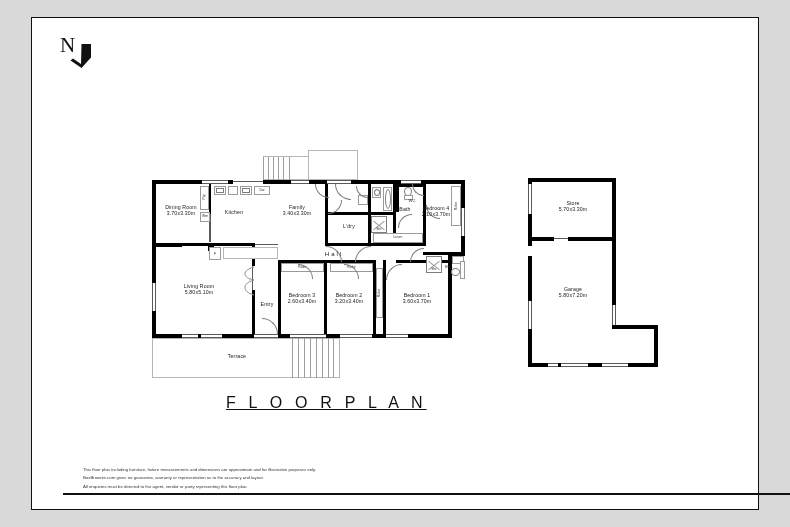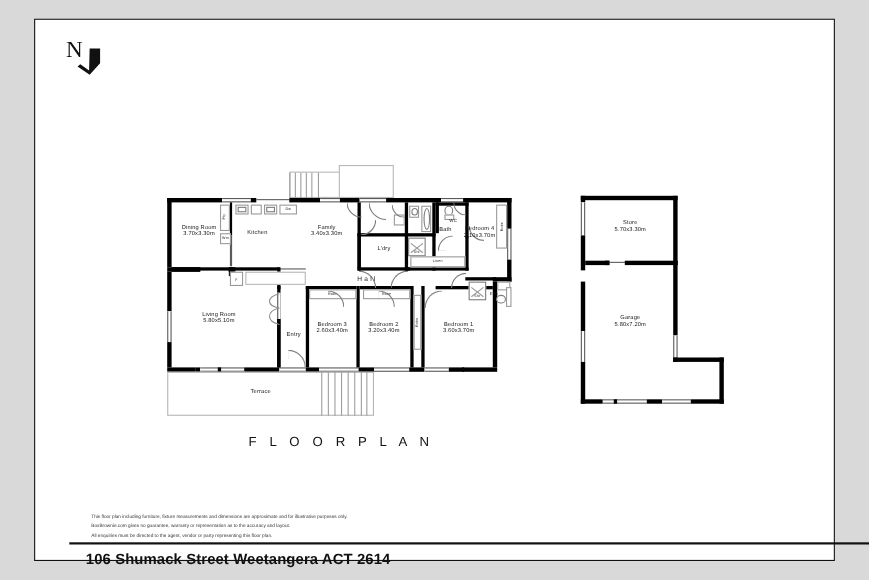--- a/index.html
+++ b/index.html
@@ -40,21 +40,21 @@
   .xbox{position:absolute;border:1px solid #7d7d7d;box-sizing:border-box;background:#fff;}
   .xbox:before,.xbox:after{content:"";position:absolute;left:0;top:50%;width:100%;
      height:1px;background:#9a9a9a;transform-origin:50% 50%;}
   .xbox:before{transform:rotate(38deg);}
   .xbox:after{transform:rotate(-38deg);}
   .circ{position:absolute;border:1px solid #7d7d7d;border-radius:50%;box-sizing:border-box;background:#fff;}
   .oval{position:absolute;border:1px solid #7d7d7d;border-radius:50%/50%;box-sizing:border-box;background:#fff;}
   .stair{position:absolute;}
   .stair i{position:absolute;top:0;bottom:0;width:1px;background:#9e9e9e;}
   
-  .plantitle{position:absolute;font-size:12px;letter-spacing:4.2px;color:#111;}
+  .plantitle{position:absolute;font-size:16px;letter-spacing:4.2px;color:#111;text-decoration:underline;}
   
   #disclaimer{position:absolute;left:51px;top:448px;font-size:4.3px;line-height:1.95;color:#333;}
   #addrline{position:absolute;left:31px;top:475px;width:728px;height:2px;background:#111;}
   #addr{position:absolute;left:46px;top:483px;font-size:13.5px;font-weight:bold;color:#111;letter-spacing:.1px;}
 </style>
 </head>
 <body>
 
 <div id="page">
   <div id="sheet">
@@ -400,15 +400,14 @@
     </div>
 
     <div class="plantitle" style="left:194px;top:376px;">F L O O R   P L A N</div>
 
     <div id="disclaimer">
       <div>This floor plan including furniture, fixture measurements and dimensions are approximate and for illustrative purposes only.</div>
       <div>BoxBrownie.com gives no guarantee, warranty or representation as to the accuracy and layout.</div>
       <div>All enquiries must be directed to the agent, vendor or party representing this floor plan.</div>
     </div>
     <div id="addrline"></div>
-    <div id="addr">106 Shumack Street Weetangera ACT 2614</div>
   </div>
 </div>
 
 </body></html>

